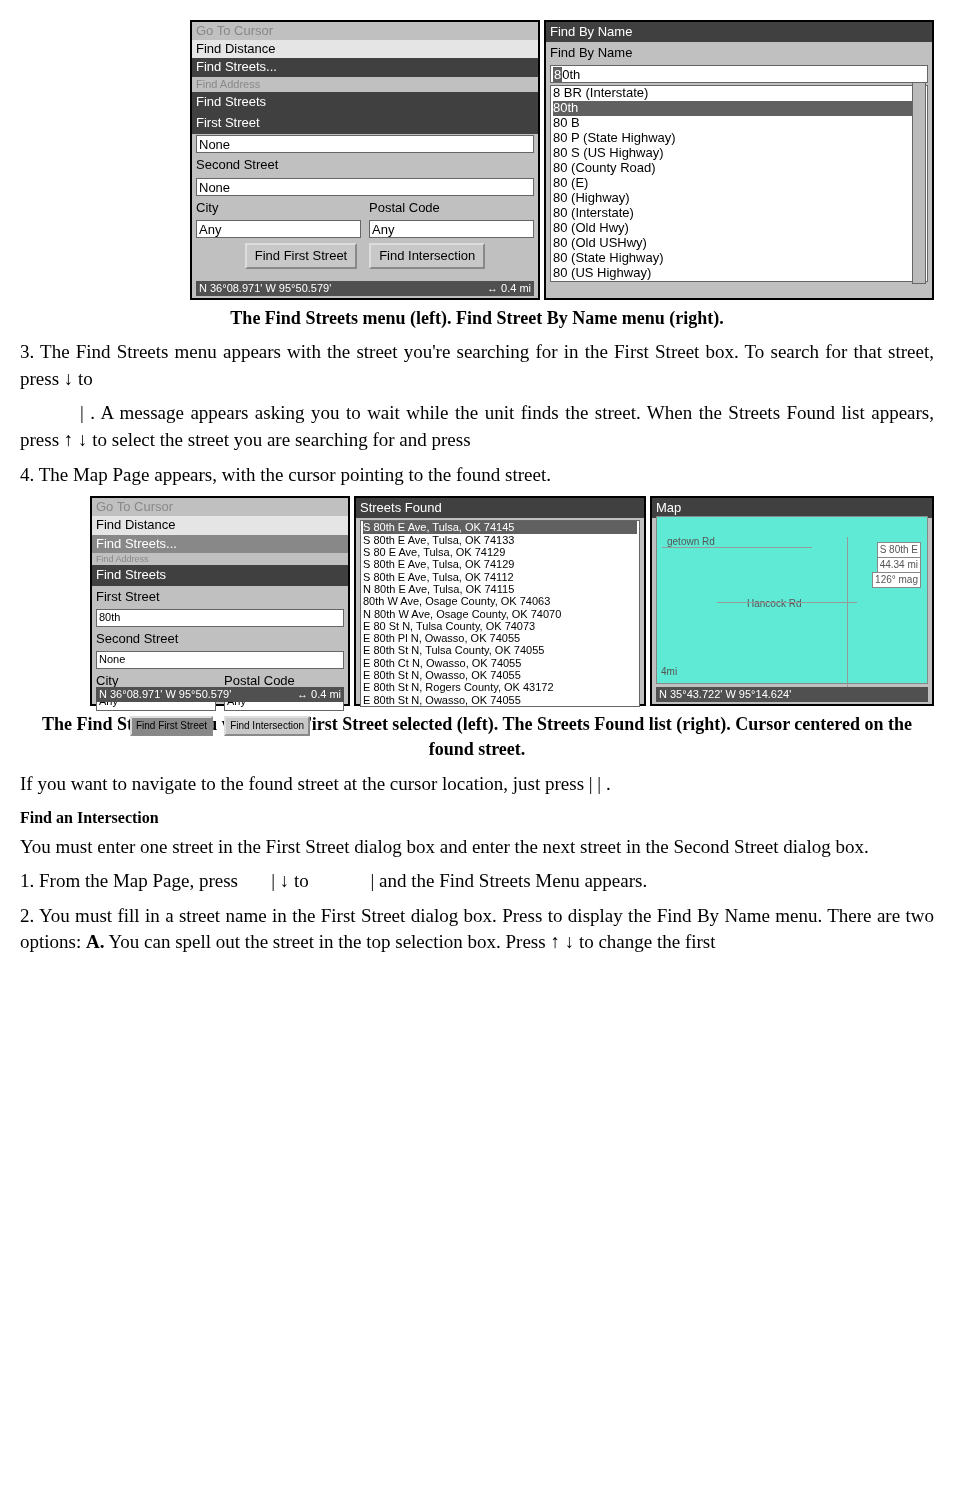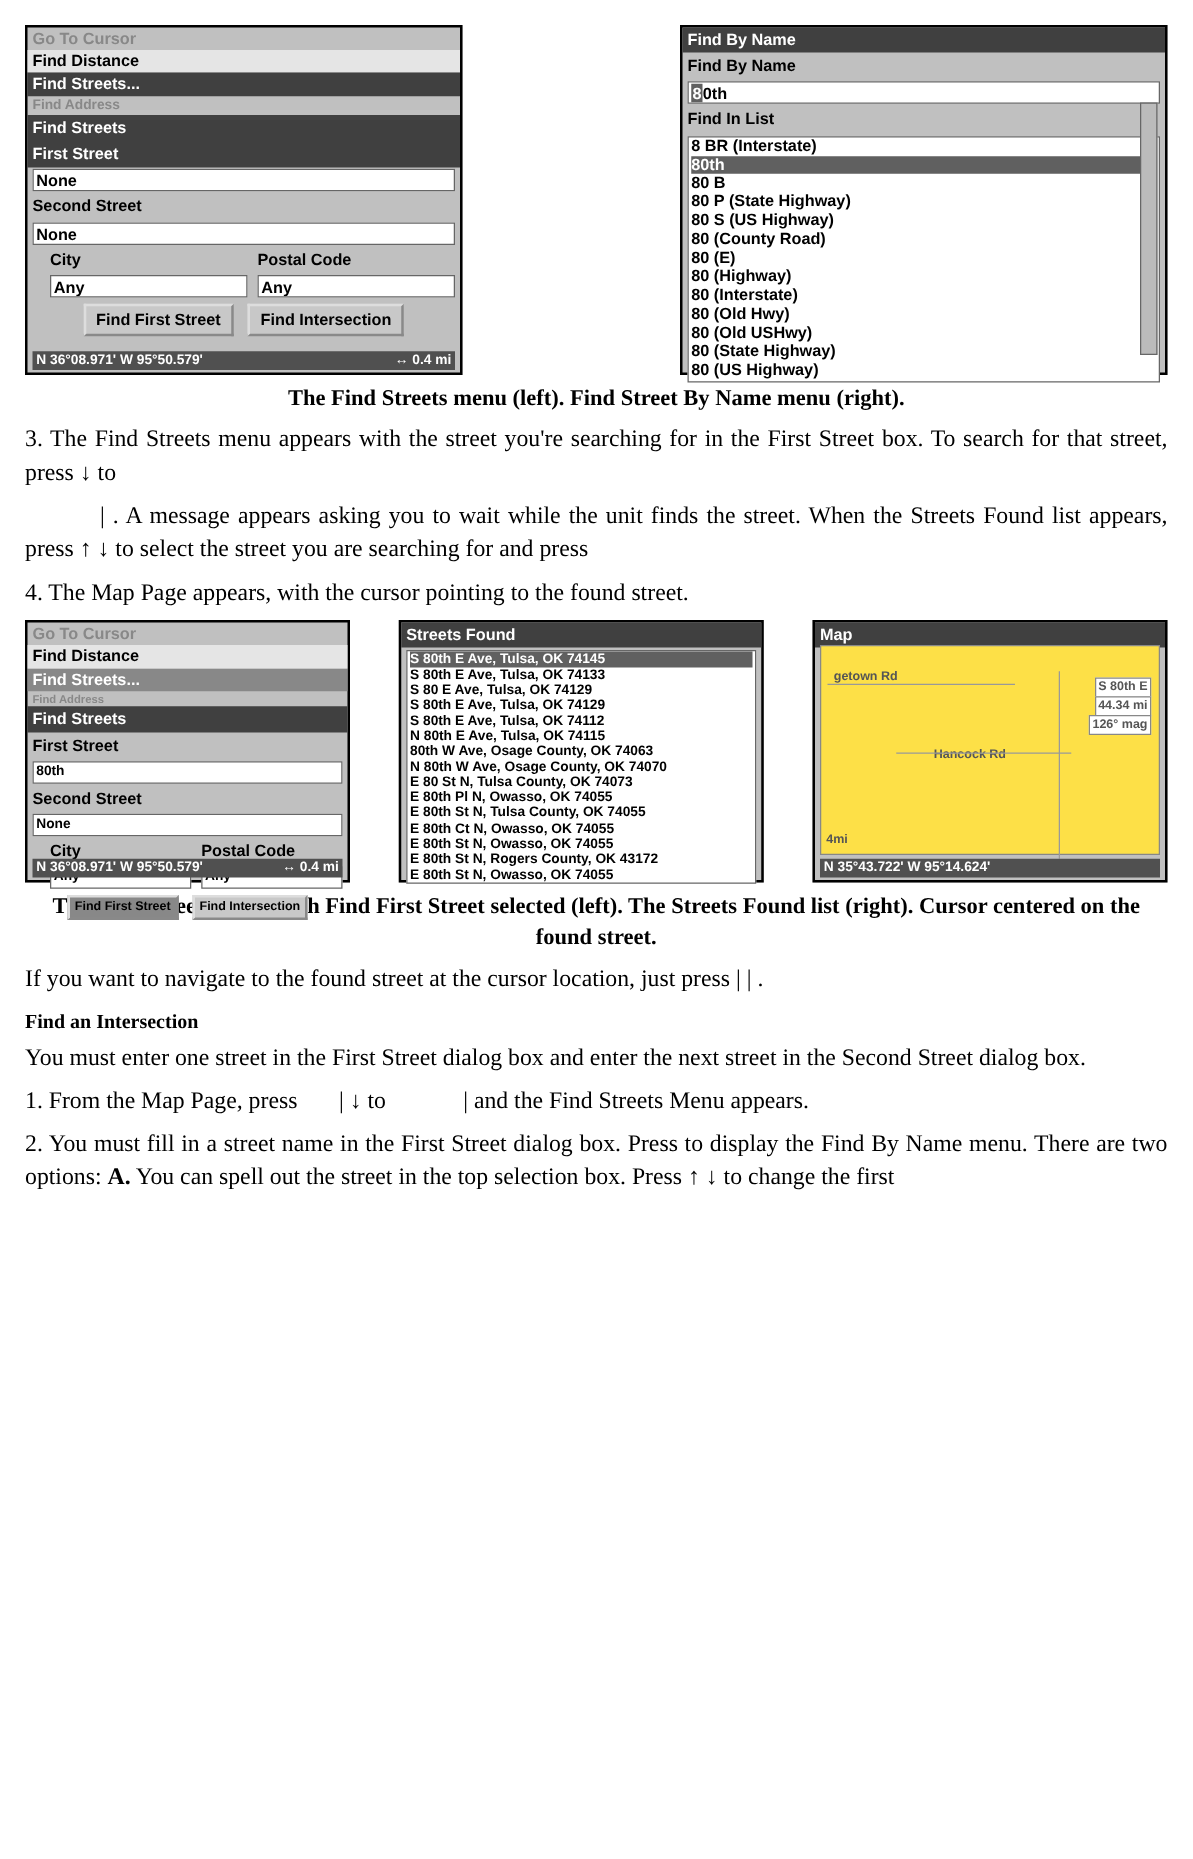--- a/index.html
+++ b/index.html
@@ -8,23 +8,22 @@
     font-family: Georgia, "Times New Roman", serif;
     font-size: 19px;
     line-height: 1.4;
     width: 914px;
     background: #fff;
     color: #000;
   }
   .figures-row {
     display: flex;
     gap: 4px;
-    justify-content: space-between;
+    justify-content: flex-end;
     margin-bottom: 6px;
-    font-weight: bold;
   }
   .figure-panel {
     border: 2px solid #000;
     background: #c0c0c0;
     font-family: Arial, sans-serif;
     font-size: 14px;
     color: #000;
     position: relative;
     box-sizing: border-box;
   }
@@ -36,21 +35,21 @@
   .menu-line.active { background:#e5e5e5; color:#000; }
   .menu-line.dim { color:#888; }
 
   .inputbox {
     background:#fff; border:1px solid #666;
     margin:1px 4px; padding:0 2px; font-size:13px;
     height:16px; overflow:hidden;
   }
 
   .section-label { padding:2px 4px; font-size:13px; }
-  .cols2 { display:flex;padding-left:14px; }
+  .cols2 { display:flex; }
   .cols2 > div { flex:1; }
 
   .btn-ui {
     display:inline-block; background:#c8c8c8;
     border:2px outset #ddd; padding:2px 8px; font-size:13px;
     margin:4px 4px;
   }
   .btn-ui.sel { background:#888; }
 
   .status-strip {
@@ -84,21 +83,21 @@
   
   .figures-row.small .figure-panel { height: 210px; }
   .fp3a { width: 260px; }
   .fp3b { width: 292px; }
   .fp3c { width: 284px; }
 
   .listarea.tight { font-size:11px; line-height:1.12; height:160px; }
 
   .map-area {
     position:absolute; top:18px; left:4px; right:4px; bottom:20px;
-    background:#fde047; border:1px solid #888;
+    background:#5eead4; border:1px solid #888;
   }
   .map-label { position:absolute; font-size:10px; color:#555; }
   .map-line { position:absolute; background:#999; }
 </style>
 </head>
 <body>
 
 <div class="figures-row">
 
   <div class="figure-panel fp-left">
@@ -135,21 +134,20 @@
       <span>↔   0.4 mi</span>
     </div>
   </div>
 
   <div class="figure-panel fp-right">
     <div class="title-bar">Find By Name</div>
     <div class="section-label">Find By Name</div>
     <div class="inputbox">
       <span style="background:#606060;color:#fff;padding:0 1px">8</span><span>0th</span>
     </div>
-    <div class="section-label">Find In List</div>
     <div class="listarea" style="height:195px">
       <div>8 BR (Interstate)</div>
       <div class="sel">80th</div>
       <div>80  B</div>
       <div>80  P (State Highway)</div>
       <div>80  S (US Highway)</div>
       <div>80 (County Road)</div>
       <div>80 (E)</div>
       <div>80 (Highway)</div>
       <div>80 (Interstate)</div>

